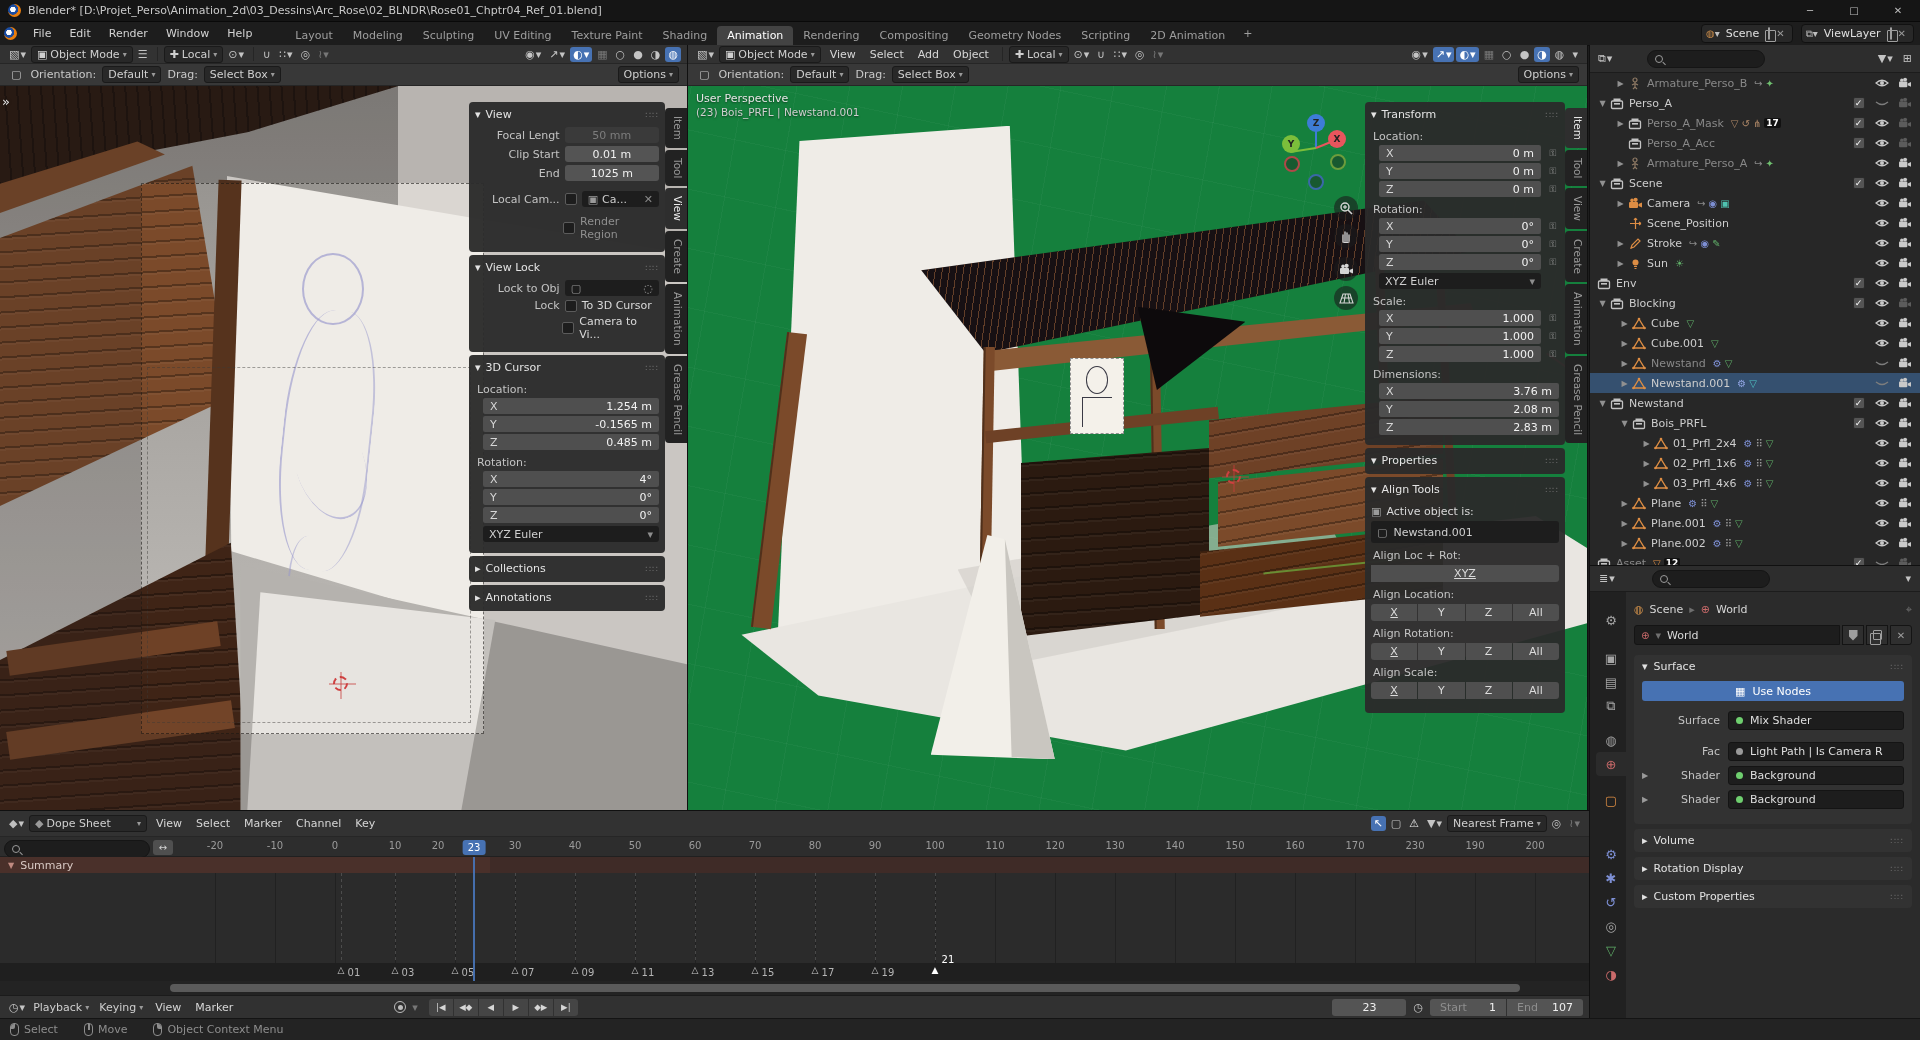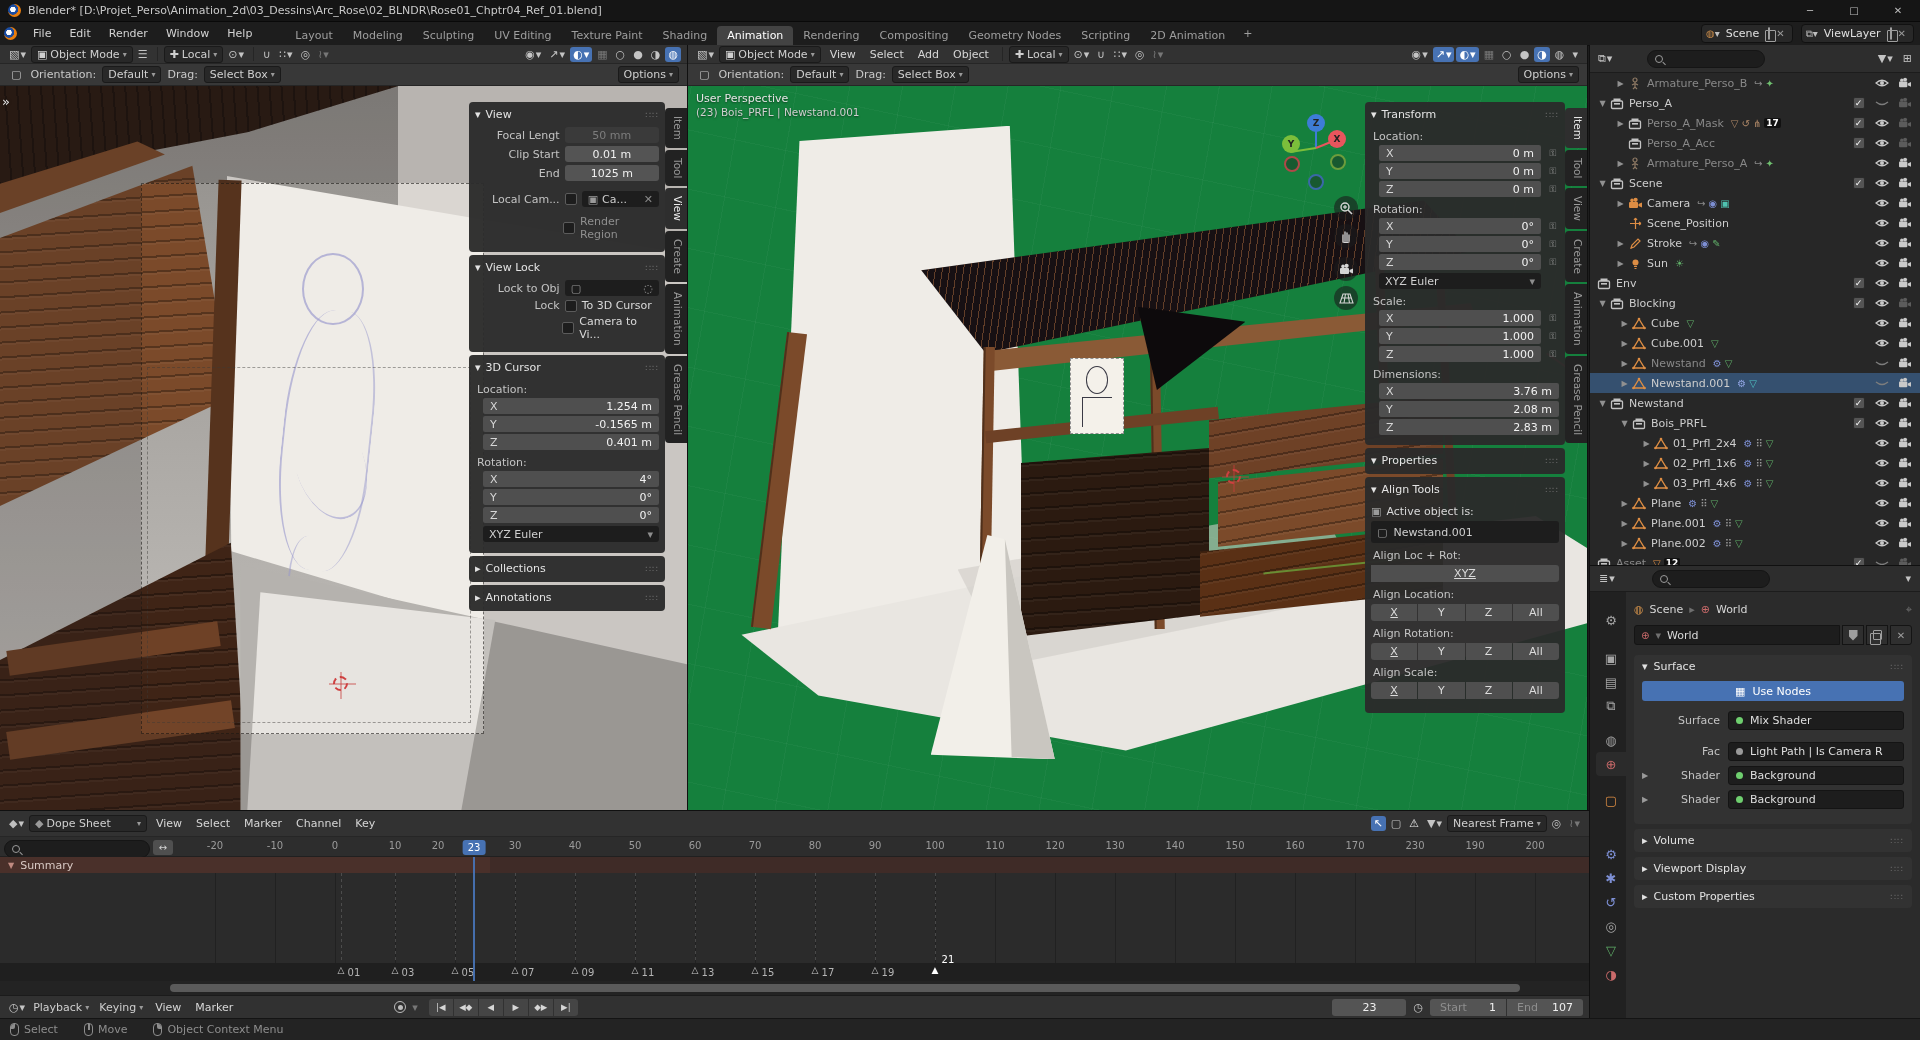--- a/index.html
+++ b/index.html
@@ -410,21 +410,21 @@
               </div>
               <div class="axisline">
                 <span class="axfld">
                   <span class="ax">Y</span>
                   <span class="av">-0.1565 m</span>
                 </span>
               </div>
               <div class="axisline">
                 <span class="axfld">
                   <span class="ax">Z</span>
-                  <span class="av">0.401 m</span>
+                  <span class="av">0.485 m</span>
                 </span>
               </div>
             </div>
           <div class="subhd">Rotation:</div>
           <div id="cursor-rot">
               <div class="axisline">
                 <span class="axfld">
                   <span class="ax">X</span>
                   <span class="av">4°</span>
                 </span>
@@ -1715,21 +1715,21 @@
           <div class="ppanel collapsed">
             <div class="pphead">
               <span class="cv">▸</span>
               <span>Volume</span>
               <span class="grip">∷∷</span>
             </div>
           </div>
           <div class="ppanel collapsed">
             <div class="pphead">
               <span class="cv">▸</span>
-              <span>Viewport Display</span>
+              <span>Rotation Display</span>
               <span class="grip">∷∷</span>
             </div>
           </div>
           <div class="ppanel collapsed">
             <div class="pphead">
               <span class="cv">▸</span>
               <span>Custom Properties</span>
               <span class="grip">∷∷</span>
             </div>
           </div>

